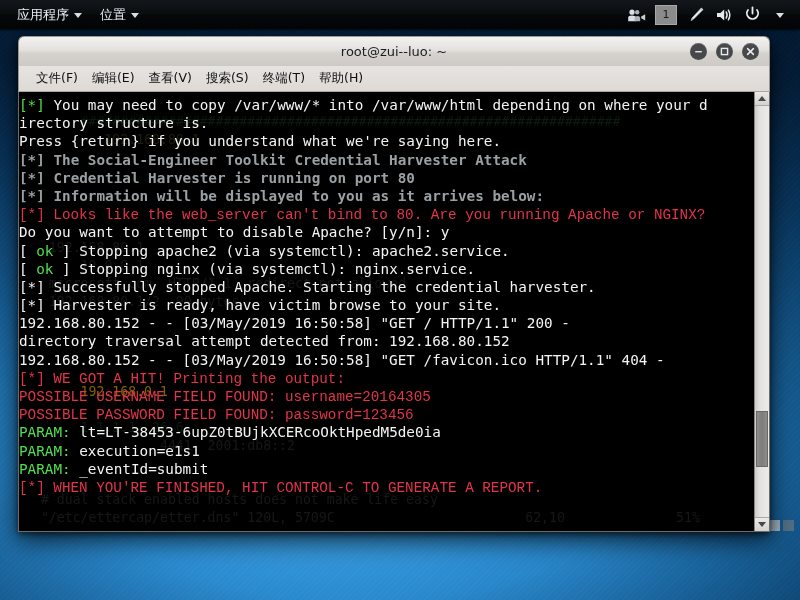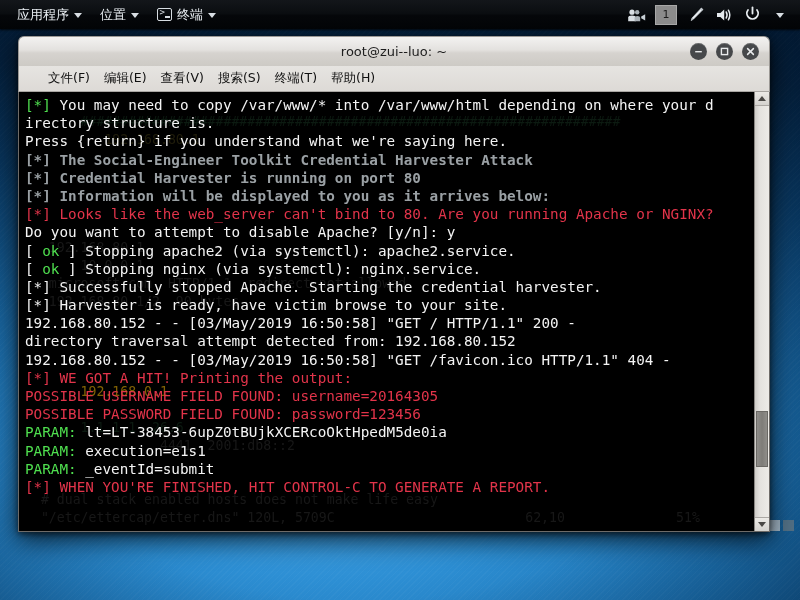--- a/index.html
+++ b/index.html
@@ -177,21 +177,21 @@
   .winbtn svg { display: block; }
 
   #menubar {
     height: 26px;
     background: linear-gradient(to bottom, #e6e4e1 0%, #dddad6 100%);
     border-left: 1px solid #9b9894;
     border-right: 1px solid #9b9894;
     border-bottom: 1px solid #a9a6a2;
     display: flex;
     align-items: center;
-    padding-left: 22px;
+    padding-left: 10px;
     font-size: 12.5px;
     color: #101010;
   }
   .menu-item {
     padding: 3px 7px;
     cursor: default;
     white-space: nowrap;
   }
 
   #termbody {
@@ -223,31 +223,31 @@
   .g-dim   { color: #16301f; }
   .g-grey  { color: #2a2a2a; }
   .g-red   { color: #eab308; }
   .g-yel   { color: #3a3414; }
 
   #termtext {
     flex: 1;
     font-family: "DejaVu Sans Mono", "Liberation Mono", monospace;
     font-size: 14.3px;
     line-height: 18.2px;
-    padding: 4px 2px 0 6px;
+    padding: 4px 2px 0 0;
     white-space: pre;
     color: #f2f2f2;
     position: relative;
     z-index: 1;
     overflow: hidden;
   }
   .tline { height: 18.2px; }
   .c-white  { color: #f4f4f4; }
   .c-green  { color: #4fdf4f; }
-  .c-red    { color: #e2344a; }
+  .c-red    { color: #e2344a; font-family: Liberation Mono, monospace; }
   .c-grey   { color: #9aa0a4; font-weight: bold; }
 
   
   #scrollbar {
     width: 15px;
     background: linear-gradient(to right, #cfcdc9 0%, #e4e2de 35%, #edebe7 100%);
     border-left: 1px solid #8a8783;
     display: flex;
     flex-direction: column;
     position: relative;
@@ -312,25 +312,20 @@
 
 <div id="panel">
 
   <div id="panel-left">
     <div class="panel-btn">
       <span>应用程序</span>
       <span class="caret"></span>
     </div>
     <div class="panel-btn">
       <span>位置</span>
-      <span class="caret"></span>
-    </div>
-    <div class="panel-btn">
-      <span class="term-glyph"></span>
-      <span>终端</span>
       <span class="caret"></span>
     </div>
   </div>
 
 
   <div id="panel-right">
     <div class="tray-icon">
       <svg width="19" height="14" viewBox="0 0 19 14">
         <circle cx="5" cy="4.2" r="2.6" fill="#d9dfe4"></circle>
         <circle cx="10.2" cy="4.2" r="2.2" fill="#aab2b8"></circle>

